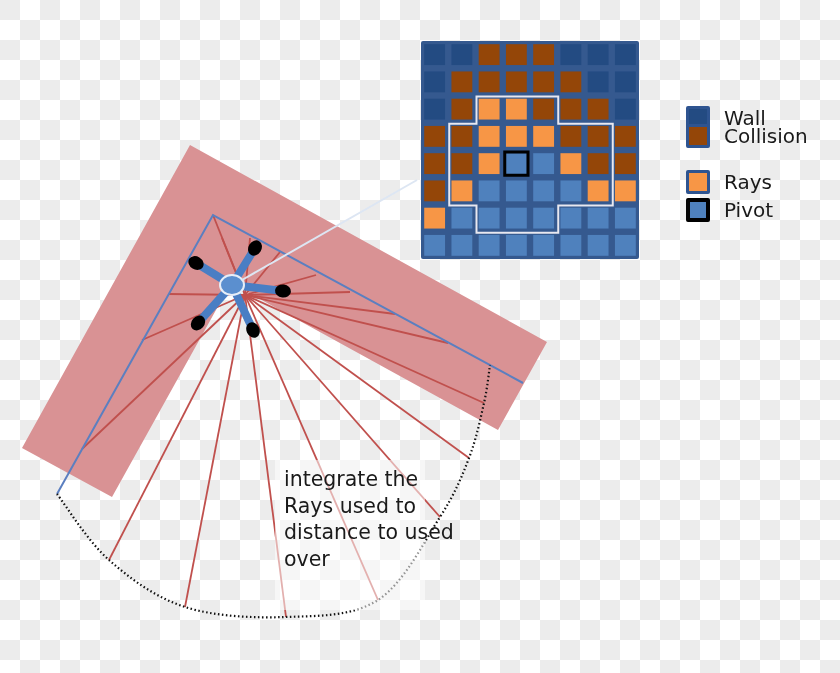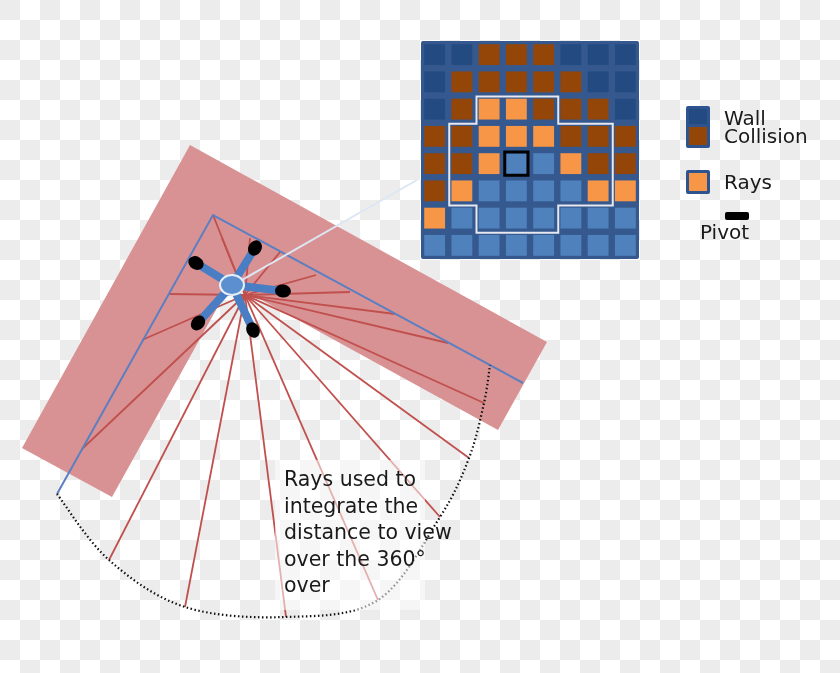--- a/index.html
+++ b/index.html
@@ -143,37 +143,36 @@
       <rect x="560.45" y="234.95" width="20.85" height="20.85" fill="#4f81bd"></rect>
       <rect x="587.7" y="234.95" width="20.85" height="20.85" fill="#4f81bd"></rect>
       <rect x="614.95" y="234.95" width="20.85" height="20.85" fill="#4f81bd"></rect>
       <polygon points="476.5,96.5 558.25,96.5 558.25,123.75 612.75,123.75 612.75,205.5 558.25,205.5 558.25,232.75 476.5,232.75 476.5,205.5 449.25,205.5 449.25,123.75 476.5,123.75" fill="none" stroke="#e8e8f0" stroke-width="2"></polygon>
       <rect x="504.75" y="152" width="23.25" height="23.25" fill="none" stroke="#000" stroke-width="3"></rect>
     </g>
 </svg>
 
 <div class="caption-bg"></div>
 <div class="caption">
+  <div>integrate the</div>
   <div>Rays used to</div>
-  <div>integrate the</div>
-  <div>distance to view</div>
-  <div>over the 360°</div>
+  <div>distance to used</div>
   <div>over</div>
 </div>
 
 <div class="legend">
   <div class="legend-item" style="top:0px;">
     <div class="legend-swatch" id="sw-wall" style="background: rgb(35, 75, 130);"></div>
     <span class="legend-label">Wall</span>
   </div>
   <div class="legend-item" style="top:18px;">
     <div class="legend-swatch" id="sw-collision" style="background: rgb(148, 70, 8);"></div>
     <span class="legend-label">Collision</span>
   </div>
   <div class="legend-item" style="top:64px;">
     <div class="legend-swatch" id="sw-close" style="background: rgb(247, 150, 70);"></div>
     <span class="legend-label">Rays</span>
   </div>
-  <div class="legend-item" style="top:112px;flex-direction:column;">
+  <div class="legend-item" style="top:92px;">
     <div class="legend-swatch" id="sw-pivot" style="border-color: rgb(0, 0, 0); border-width: 4px; background: rgb(79, 129, 189);"></div>
     <span class="legend-label">Pivot</span>
   </div>
 </div>
 
 </body></html>

